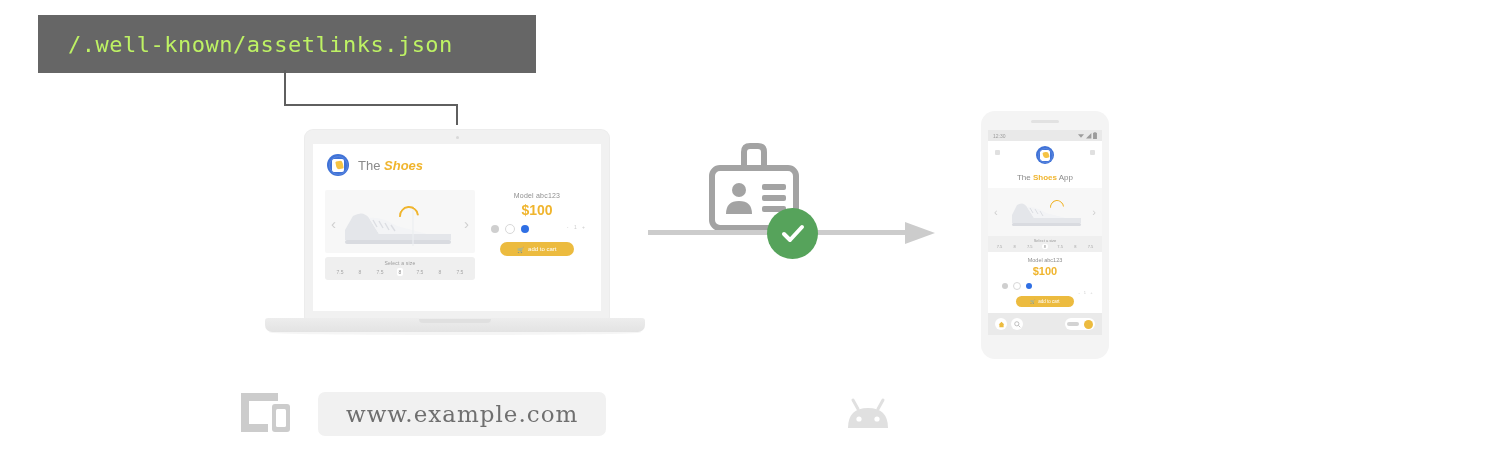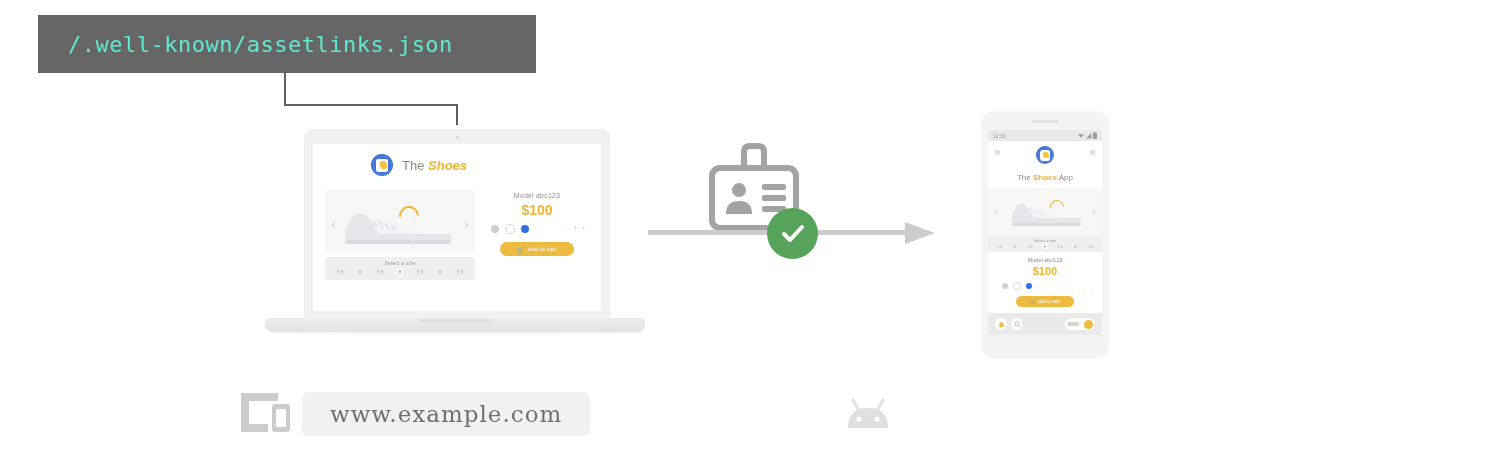--- a/index.html
+++ b/index.html
@@ -12,21 +12,21 @@
   }
   .stage{position:absolute;left:0;top:0;width:1506px;height:472px;}
 
   
   #assetlinks-box{
     position:absolute;left:38px;top:15px;width:498px;height:58px;
     background:#666666;
     display:flex;align-items:center;
   }
   #assetlinks-box .txt{
-    color:#5eead4;
+    color:#bef264;
     font-family:"DejaVu Sans Mono","Liberation Mono",monospace;
     font-size:22px;letter-spacing:0.5px;
     margin-left:30px;white-space:nowrap;
   }
   #connector{position:absolute;left:270px;top:70px;width:210px;height:55px;}
 
   
   #laptop{position:absolute;left:265px;top:130px;width:380px;height:210px;}
   .lid{
     position:absolute;left:40px;top:0;width:304px;height:189px;
@@ -43,21 +43,21 @@
     background:linear-gradient(#ededed,#e3e3e3);
     border-radius:3px 3px 7px 7px;
   }
   .base:after{
     content:"";position:absolute;left:50%;top:1px;margin-left:-36px;
     width:72px;height:4px;background:#e0e0e0;border-radius:0 0 4px 4px;
   }
   .base-shadow{position:absolute;left:4px;top:200px;width:372px;height:5px;background:#f5f5f5;border-radius:50%;}
 
   
-  .site-head{display:flex;align-items:center;padding:10px 0 0 14px;margin-left:44px;}
+  .site-head{display:flex;align-items:center;padding:10px 0 0 14px;}
   .brand-logo{width:22px;height:22px;border-radius:50%;background:#3f72d7;position:relative;flex:none;}
   .brand-logo .card{position:absolute;left:5px;top:4.5px;width:12px;height:13px;background:#fff;border-radius:2px;}
   .brand-logo .card:after{content:"";position:absolute;left:4px;top:2px;width:7px;height:8px;background:#f5c344;border-radius:1px 3px 1px 3px;transform:rotate(-12deg);}
   .brand-logo .rim{position:absolute;inset:1.5px;border-radius:50%;border:1.5px solid #5b86de;}
   .brand-text{margin-left:9px;font-size:13px;color:#8a8a8a;font-weight:400;}
   .brand-text .hl{color:#f0b52e;font-style:italic;font-weight:700;}
 
   .site-body{display:flex;margin:14px 12px 0 12px;}
   .carousel{position:relative;width:150px;}
   .carousel .photo{background:#f7f7f7;height:63px;position:relative;border-radius:2px;}
@@ -136,21 +136,21 @@
   .toggle .bar{width:12px;height:4px;border-radius:2px;background:#d3d3d3;}
   .toggle .knob{width:9px;height:9px;border-radius:50%;background:#ecbb3f;}
 
   
   .foot{position:absolute;display:flex;align-items:center;}
   #foot-web{left:238px;top:390px;}
   #foot-app{left:840px;top:390px;}
   .foot .icon{flex:none;}
   .pill{
     background:#f1f1f1;border-radius:7px;height:44px;display:flex;align-items:center;
-    padding:0 28px;margin-left:8px;
+    padding:0 28px;margin-left:24px;
   }
   .pill span{
     font-family:"DejaVu Serif","Liberation Serif",serif;
     font-size:23px;color:#6f6f6f;letter-spacing:1px;white-space:nowrap;
   }
 </style>
 </head>
 <body>
 
 <div class="stage">

